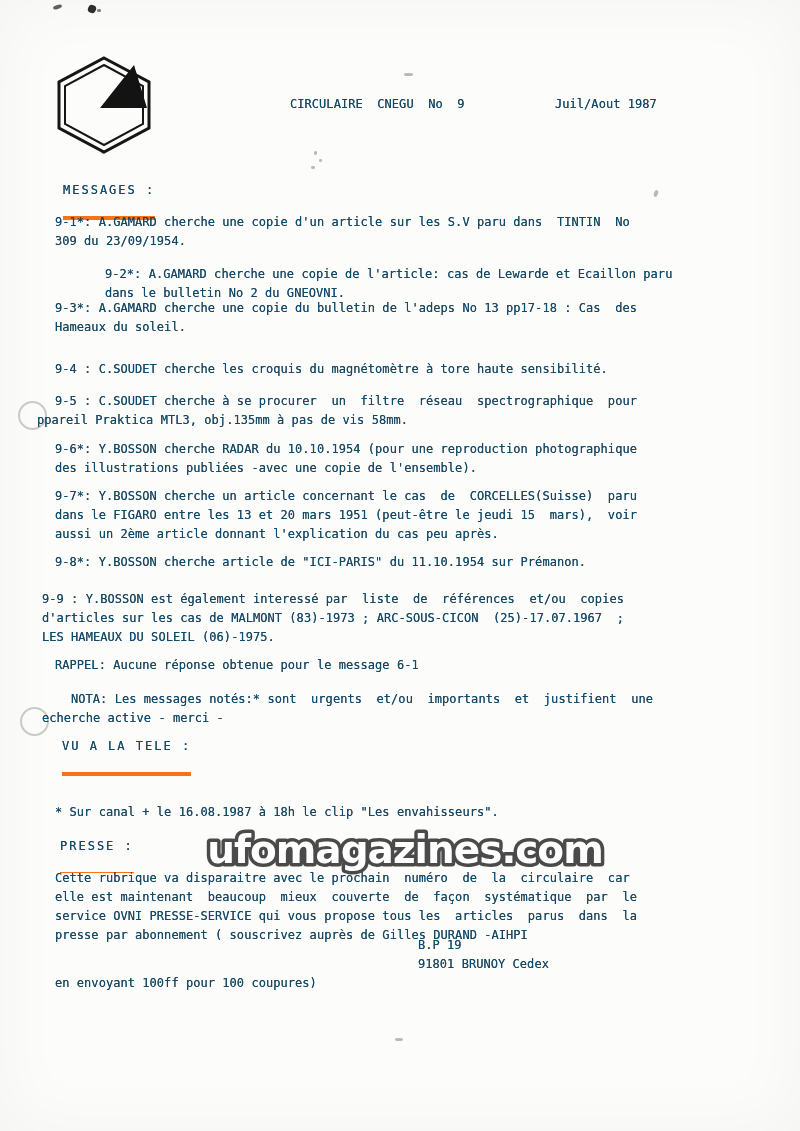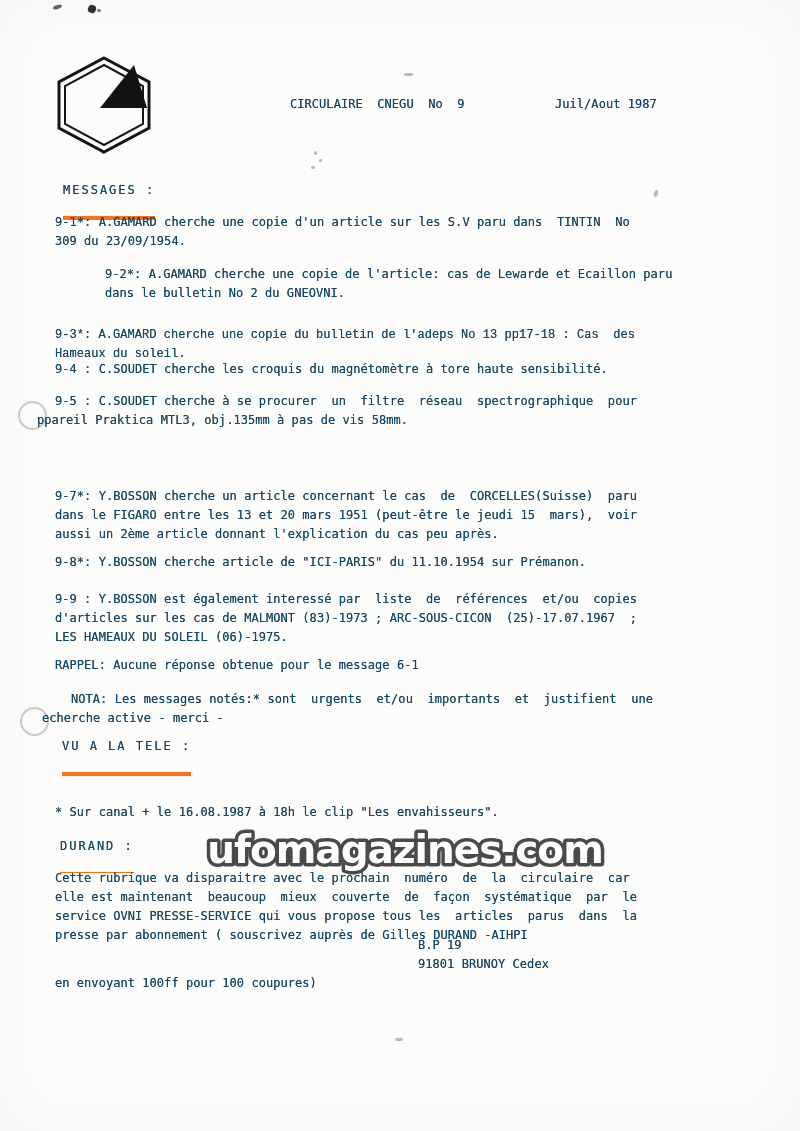--- a/index.html
+++ b/index.html
@@ -53,41 +53,43 @@
 
   <div class="t hdr" style="left:290px;">CIRCULAIRE  CNEGU  No  9</div>
   <div class="t hdr" style="left:555px;">Juil/Aout 1987</div>
 
   <div class="t h" style="left:63px;top:181px;">MESSAGES :</div>
 
   <div class="t" style="left:55px;top:213px;">9-1*: A.GAMARD cherche une copie d'un article sur les S.V paru dans  TINTIN  No
 309 du 23/09/1954.</div>
   <div class="t" style="left:58px;top:265px;margin-left:47px;">9-2*: A.GAMARD cherche une copie de l'article: cas de Lewarde et Ecaillon paru
 dans le bulletin No 2 du GNEOVNI.</div>
-  <div class="t" style="left:55px;top:326px;font-family:Liberation Mono, monospace;">9-3*: A.GAMARD cherche une copie du bulletin de l'adeps No 13 pp17-18 : Cas  des
+  <div class="t" style="left:55px;top:299px;">9-3*: A.GAMARD cherche une copie du bulletin de l'adeps No 13 pp17-18 : Cas  des
 Hameaux du soleil.</div>
   <div class="t" style="left:55px;top:360px;">9-4 : C.SOUDET cherche les croquis du magnétomètre à tore haute sensibilité.</div>
   <div class="t" style="left:55px;top:392px;">9-5 : C.SOUDET cherche à se procurer  un  filtre  réseau  spectrographique  pour</div>
   <div class="t" style="left:37px;top:411px;z-index:1;">ppareil Praktica MTL3, obj.135mm à pas de vis 58mm.</div>
+  <div class="t" style="left:55px;top:440px;">9-6*: Y.BOSSON cherche RADAR du 10.10.1954 (pour une reproduction photographique
+des illustrations publiées -avec une copie de l'ensemble).</div>
   <div class="t" style="left:55px;top:487px;">9-7*: Y.BOSSON cherche un article concernant le cas  de  CORCELLES(Suisse)  paru
 dans le FIGARO entre les 13 et 20 mars 1951 (peut-être le jeudi 15  mars),  voir
 aussi un 2ème article donnant l'explication du cas peu après.</div>
   <div class="t" style="left:55px;top:553px;">9-8*: Y.BOSSON cherche article de "ICI-PARIS" du 11.10.1954 sur Prémanon.</div>
-  <div class="t" style="left:55px;top:590px;">9-9 : Y.BOSSON est également interessé par  liste  de  références  et/ou  copies
+  <div class="t" style="left:42px;top:590px;">9-9 : Y.BOSSON est également interessé par  liste  de  références  et/ou  copies
 d'articles sur les cas de MALMONT (83)-1973 ; ARC-SOUS-CICON  (25)-17.07.1967  ;
 LES HAMEAUX DU SOLEIL (06)-1975.</div>
 
   <div class="t" style="left:55px;top:656px;">RAPPEL: Aucune réponse obtenue pour le message 6-1</div>
   <div class="t" style="left:55px;top:690px;margin-left:16px;">NOTA: Les messages notés:* sont  urgents  et/ou  importants  et  justifient  une</div>
   <div class="t" style="left:42px;top:709px;z-index:1;">echerche active - merci -</div>
 
   <div class="t h" style="left:62px;top:737px;">VU A LA TELE :</div>
   <div class="t" style="left:55px;top:803px;">* Sur canal + le 16.08.1987 à 18h le clip "Les envahisseurs".</div>
 
-  <div class="t h h--thin" style="left:60px;top:837px;">DURAND :</div>
+  <div class="t h h--thin" style="left:60px;top:837px;">PRESSE :</div>
 
   <svg class="wm" width="420" height="58" viewBox="0 0 420 58">
     <text x="210" y="43" text-anchor="middle" font-family="DejaVu Sans, sans-serif" font-size="39" font-weight="bold" letter-spacing="-1" fill="#ffffff" stroke="#3d3d3d" stroke-width="7" stroke-linejoin="round" paint-order="stroke">ufomagazines.com</text>
   </svg>
 
   <div class="t" style="left:55px;top:869px;">Cette rubrique va disparaitre avec le prochain  numéro  de  la  circulaire  car
 elle est maintenant  beaucoup  mieux  couverte  de  façon  systématique  par  le
 service OVNI PRESSE-SERVICE qui vous propose tous les  articles  parus  dans  la
 presse par abonnement ( souscrivez auprès de Gilles DURAND -AIHPI</div>
   <div class="t" style="left:418px;top:936px;text-align:center;">B.P 19</div>

